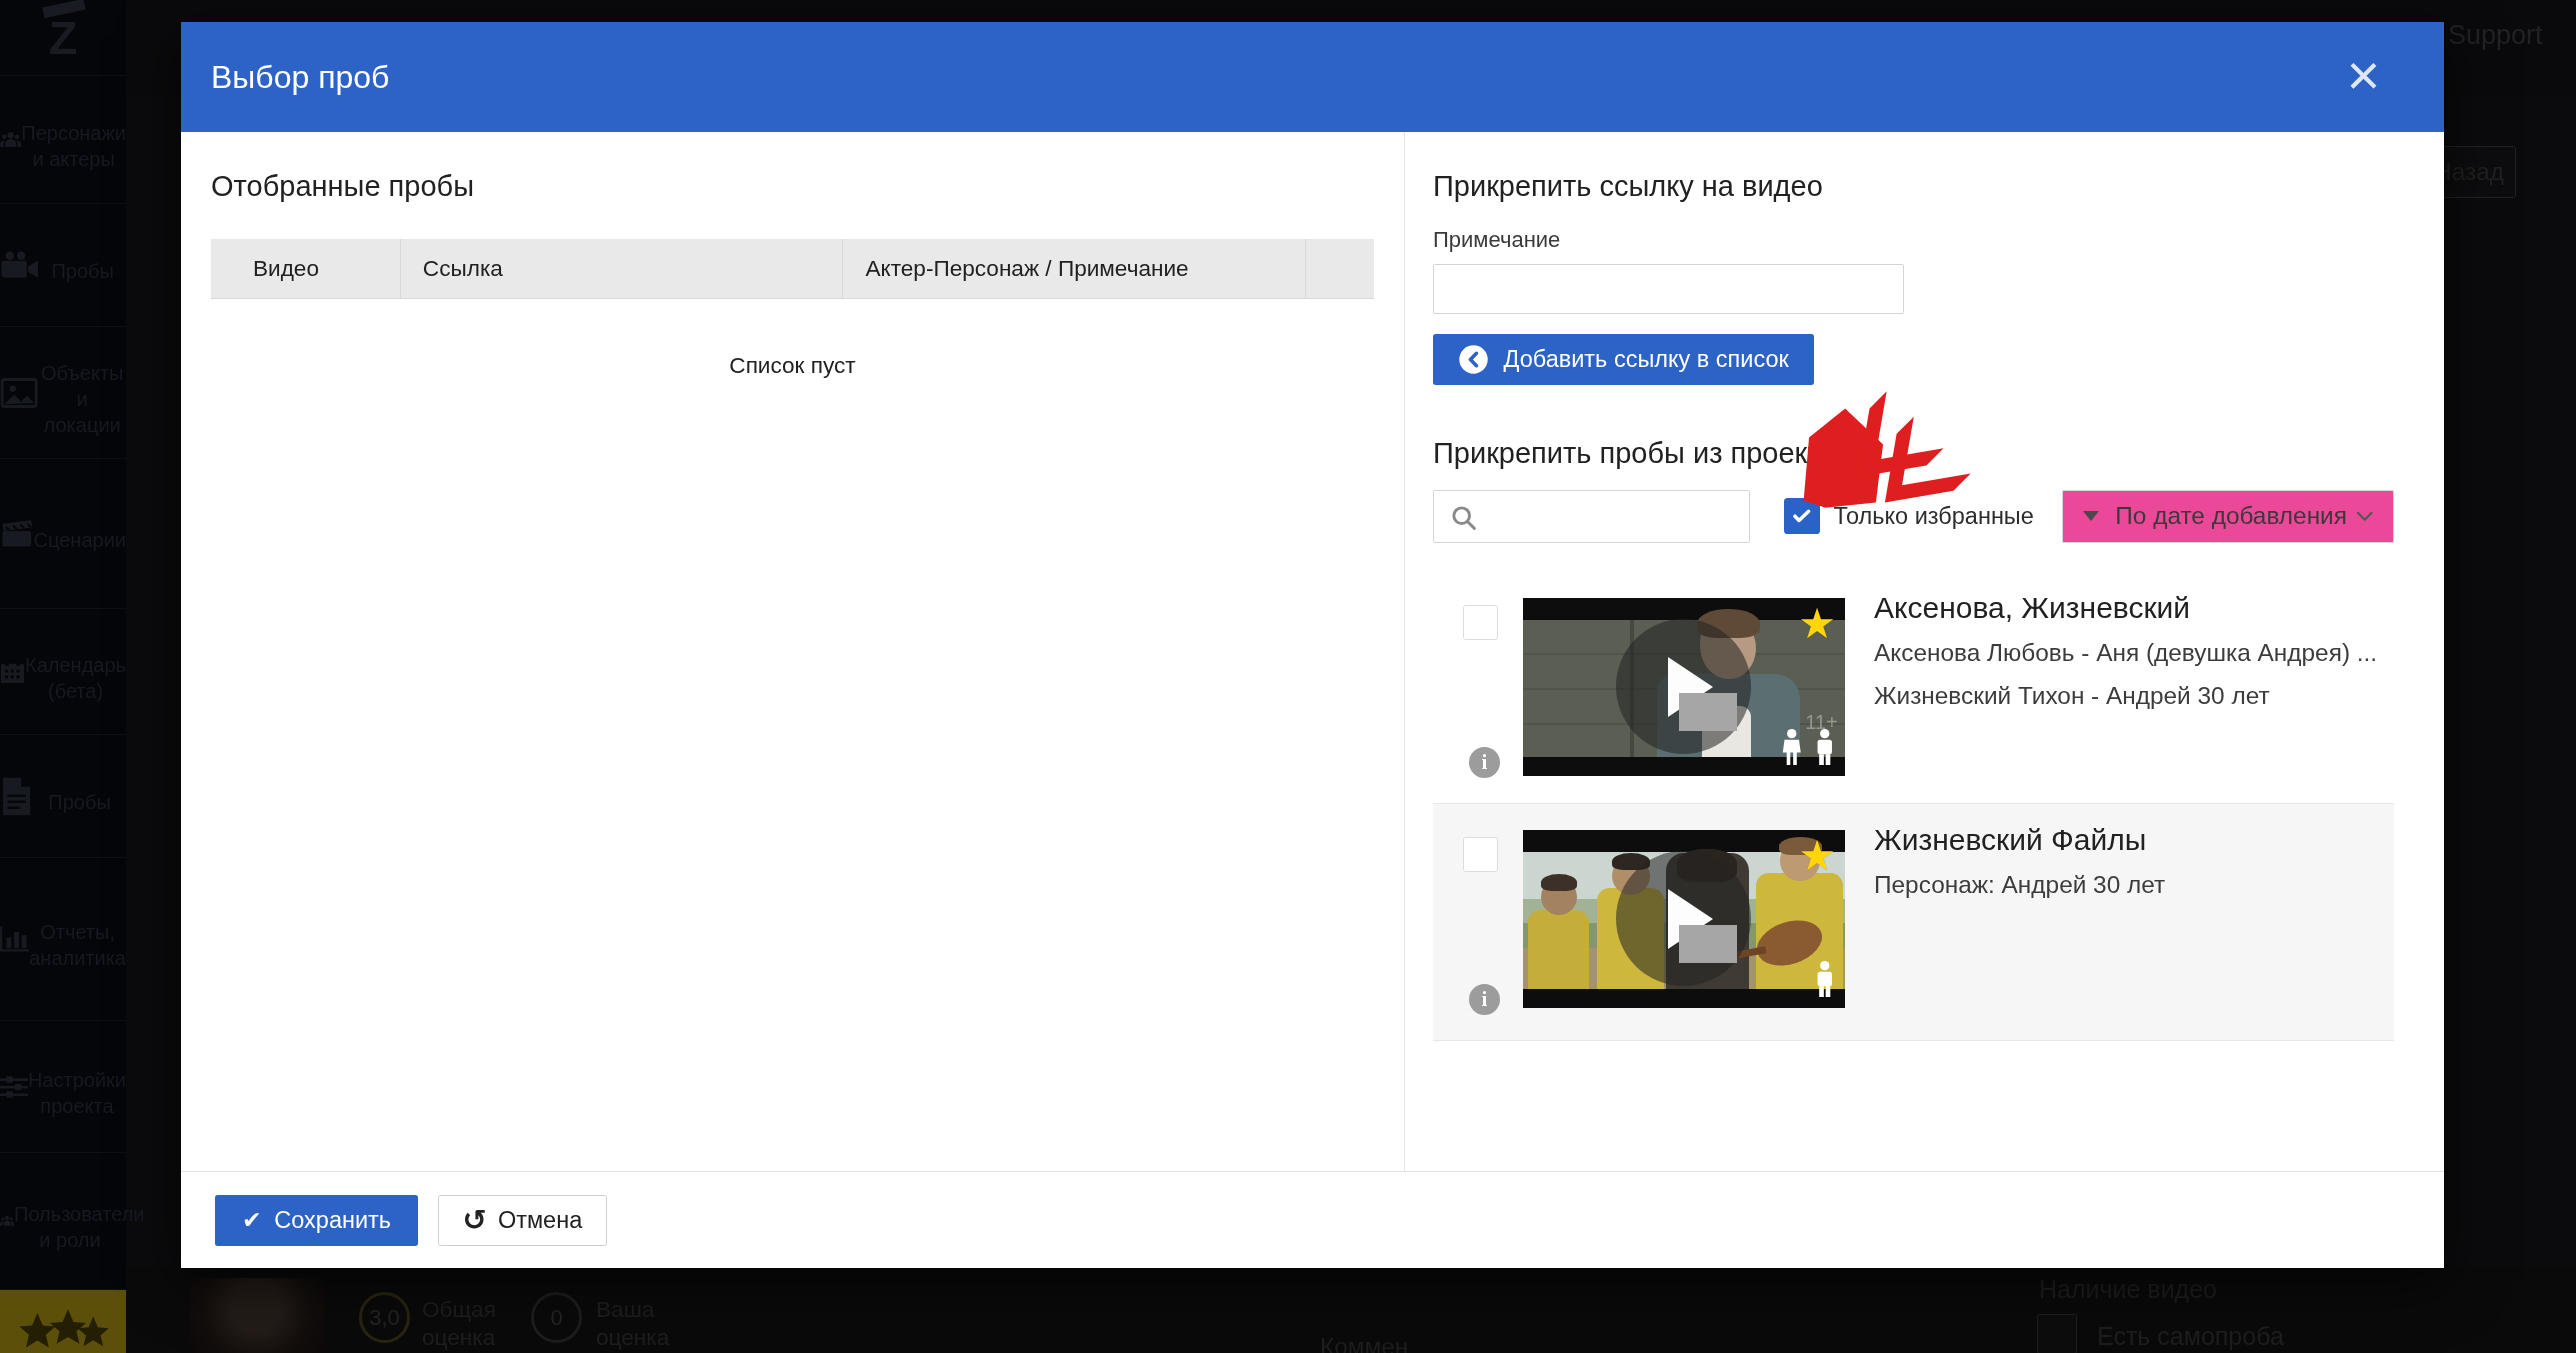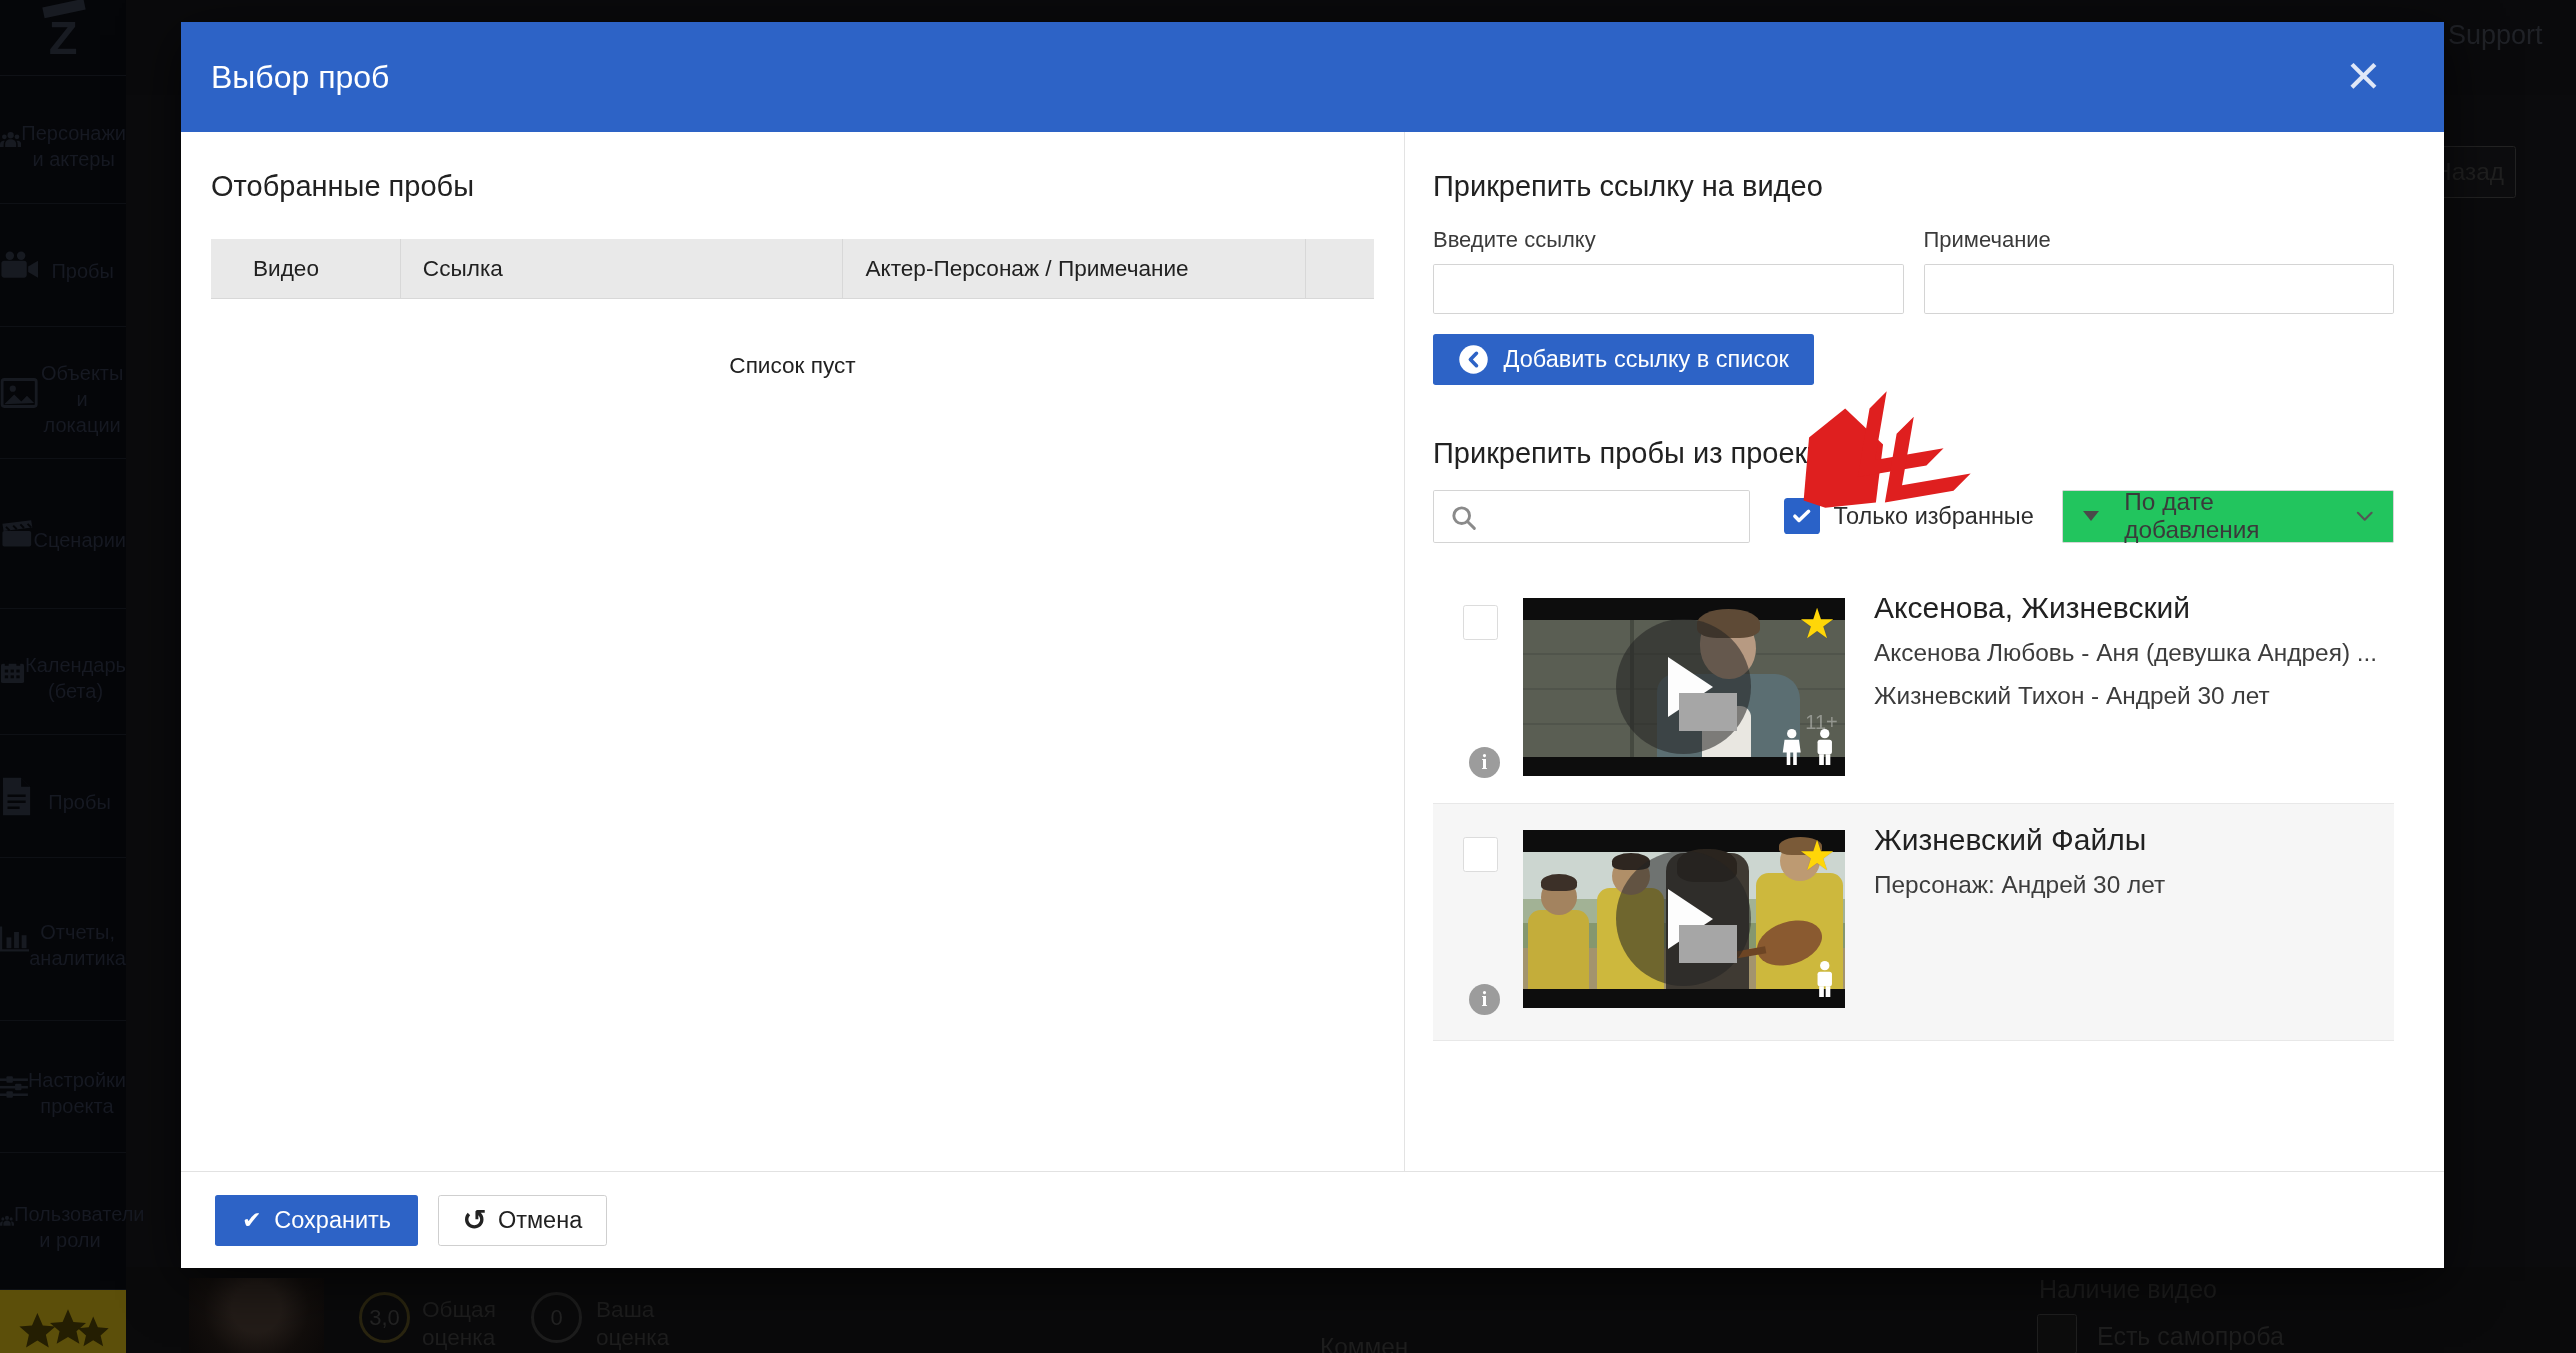--- a/index.html
+++ b/index.html
@@ -67,21 +67,21 @@
   .h2-project { margin-top:52px; }
   
   .toolbar { position:relative; margin-top:20px; height:53px; display:flex; align-items:center; }
   .search-box { position:relative; width:317px; height:53px; border:0.9px solid #d4d4d4; border-radius:1.8px; background:#fff; }
   .search-box svg { position:absolute; left:14.5px; top:12.6px; }
   .search-input { position:absolute; left:51px; top:0; right:7.2px; height:100%; border:none; outline:none; font-size:22px; background:transparent; }
   .chk { width:36px; height:36px; background:#2a62c8; border-radius:3.6px; display:flex; align-items:center;
     justify-content:center; margin-left:34px; cursor:pointer; }
   .chk-label { font-size:23.5px; color:#2d2d2d; margin-left:13.5px; }
   .sort-dd { position:absolute; right:0; top:0; width:332px; height:53px; border:0.9px solid #d6d6d6; border-radius:1.8px;
-    background:#22c55e; display:flex; align-items:center; padding:0 16.3px 0 20px; cursor:pointer;gap:9px; }
+    background:#ec4899; display:flex; align-items:center; padding:0 16.3px 0 20px; cursor:pointer; }
   .sort-tri { width:0; height:0; border-left:8.1px solid transparent; border-right:8.1px solid transparent;
     border-top:10px solid #4a4a4a; margin-right:16.3px; }
   .sort-val { font-size:24.4px; color:#3a3a3a; flex:1; }
   
   .vid-list { margin-top:29px; }
   .vid-row { position:relative; height:232px; border-bottom:0.9px solid #e8e8e8; }
   .vid-row.alt { background:#f6f6f6; height:237px; }
   .row-chk { position:absolute; left:30px; top:33px; width:35px; height:35px; border:0.9px solid #dcdcdc;
     border-radius:2.7px; background:#fff; cursor:pointer; }
   .info-ic { position:absolute; left:36px; bottom:25px; width:31px; height:31px; border-radius:50%;
@@ -273,24 +273,20 @@
           <div class="sel-th c3">Актер-Персонаж / Примечание</div>
           <div class="sel-th c4"></div>
         </div>
         <div class="empty-text">Список пуст</div>
       </div>
 
       <div class="pane-right">
         <div class="h2">Прикрепить ссылку на видео</div>
 
         <div class="form-row">
-          <div class="form-col">
-            <div class="f-label">Введите ссылку</div>
-            <input class="f-input" type="text" value="" style="">
-          </div>
           <div class="form-col">
             <div class="f-label">Примечание</div>
             <input class="f-input" type="text" value="" style="">
           </div>
         </div>
 
         <button class="btn-blue add-btn">
           <svg width="31" height="31" viewBox="0 0 24 24">
               <circle cx="12" cy="12" r="11" fill="#fff"></circle>
               <path d="M14.3 7.2L9.6 12l4.7 4.8" stroke="#2d63c6" stroke-width="2.8" fill="none" stroke-linecap="round" stroke-linejoin="round"></path>

